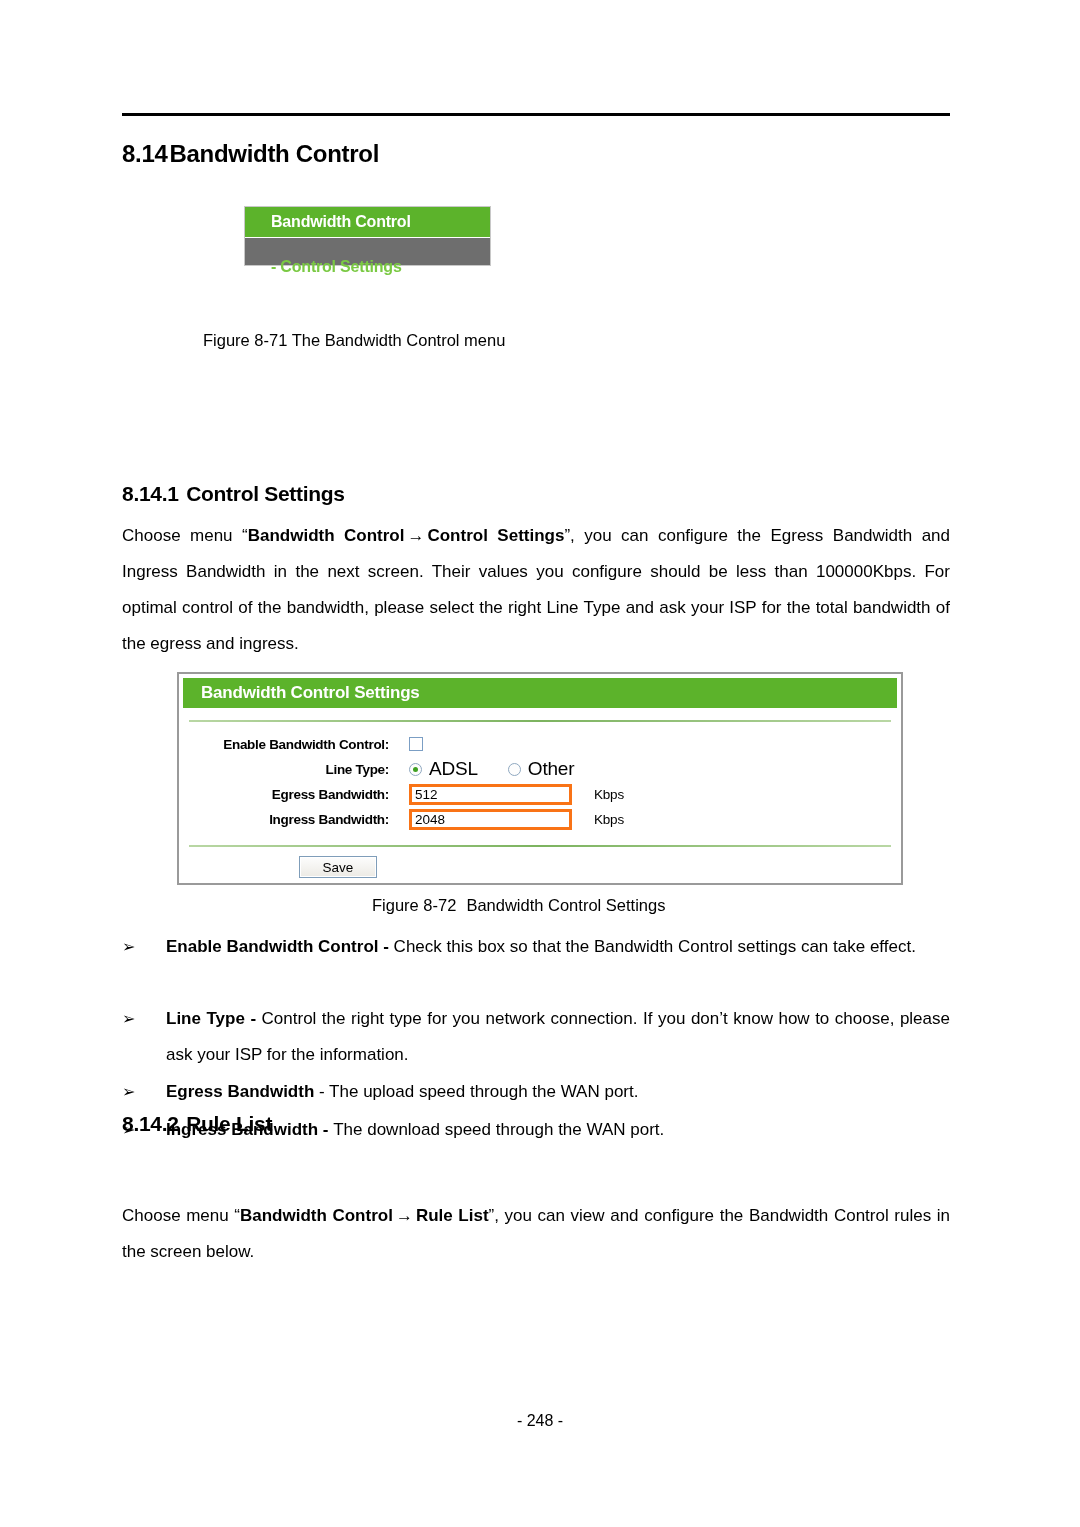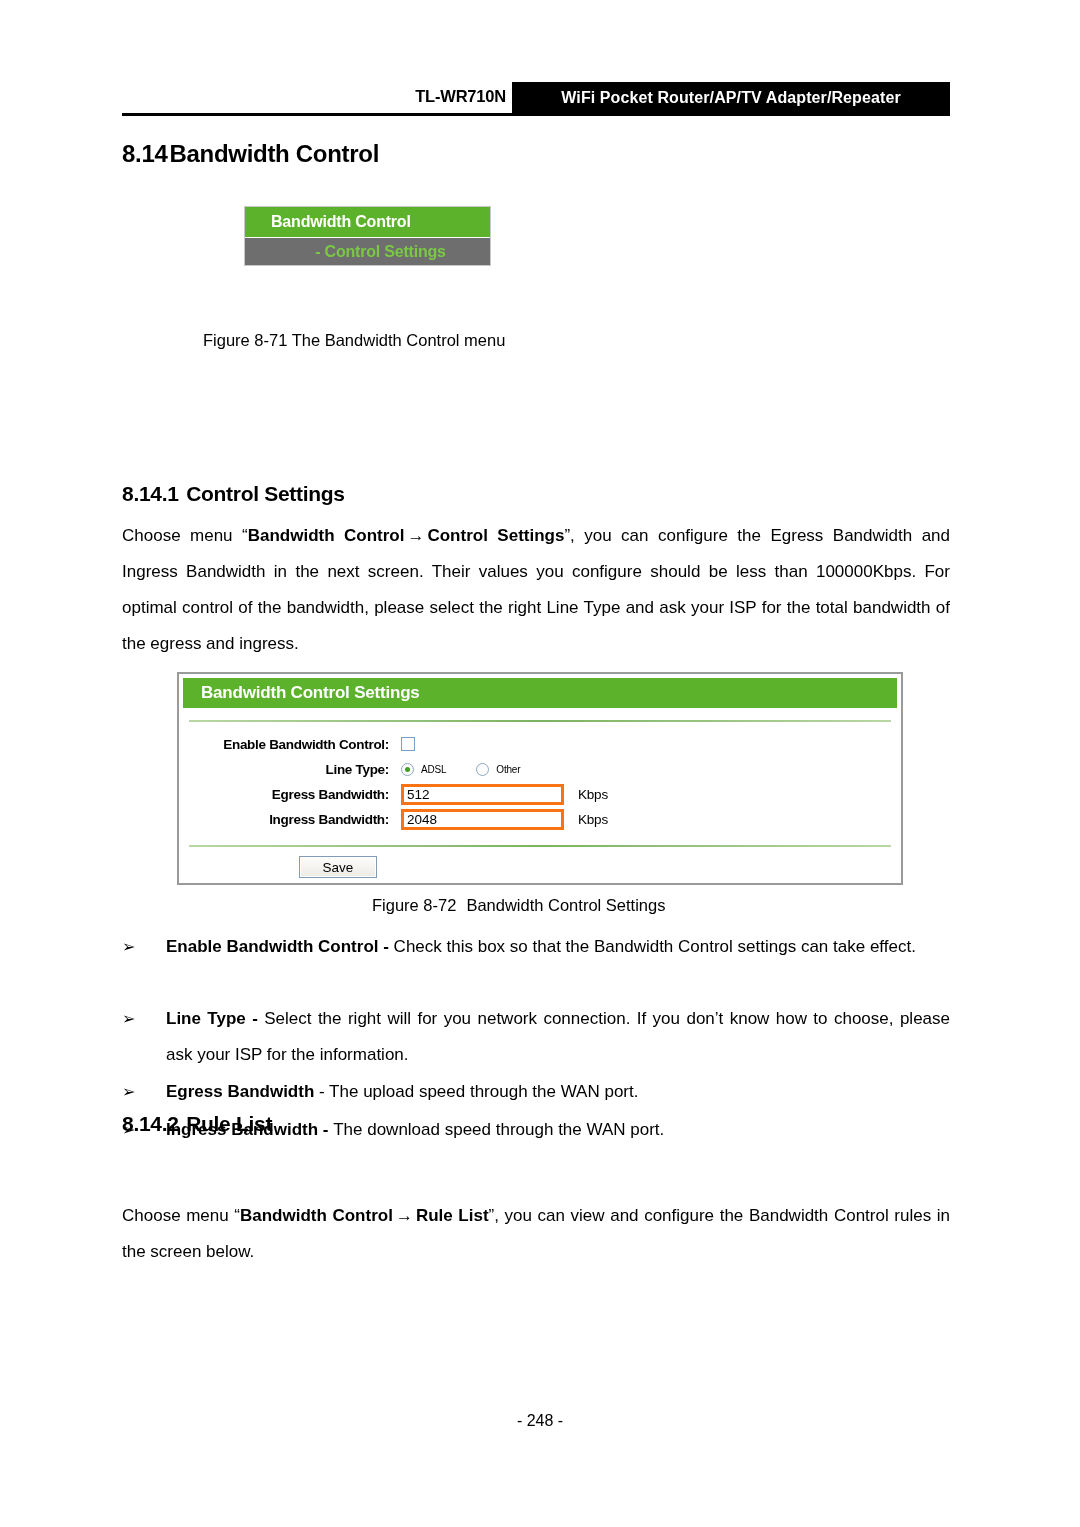--- a/index.html
+++ b/index.html
@@ -118,27 +118,26 @@
     padding: 6px 0 6px 26px;
     letter-spacing: -0.2px;
     box-sizing: border-box;
     height: 30px;
     line-height: 18px;
   }
   .menu-item {
     background: #6e6e6e;
     font-size: 16px;
     font-weight: bold;
-    padding: 5px 0 5px 26px;
+    padding: 20px 0 5px 26px;
     letter-spacing: -0.2px;
     box-sizing: border-box;
     height: 28px;
     line-height: 18px;
     border-top: 1px solid #ffffff;
-    text-align: center;
   }
   .menu-item.active { color: #7ac943; }
   .menu-item.plain { color: #ffffff; }
 
   
   .panel {
     position: absolute;
     left: 177px;
     top: 672px;
     width: 726px;
@@ -167,20 +166,21 @@
   }
   .panel-body {
     position: relative;
     padding: 10px 0 0 0;
   }
   .form-row {
     display: flex;
     align-items: center;
     height: 24px;
     margin-bottom: 1px;
+    gap: 8px;
   }
   .form-label {
     width: 222px;
     text-align: right;
     padding-right: 12px;
     font-size: 13.5px;
     font-weight: bold;
     letter-spacing: -0.3px;
     box-sizing: border-box;
     white-space: nowrap;
@@ -205,21 +205,21 @@
     justify-content: center;
     box-sizing: border-box;
   }
   .radio .dot {
     width: 5px;
     height: 5px;
     border-radius: 50%;
     background: #3fa021;
   }
   .radio-label {
-    font-size: 10px;
+    font-size: 19px;
     margin-left: 7px;
     margin-right: 30px;
     letter-spacing: -0.2px;
   }
   .text-input {
     width: 163px;
     height: 21px;
     border: 3px solid #f97316;
     background: #ffffff;
     font-family: "Liberation Sans", sans-serif;
@@ -289,24 +289,20 @@
     width: 1080px;
     text-align: center;
     font-size: 16px;
   }
 </style>
 </head>
 <body>
 
 <div class="page">
 
-  <div class="doc-header">
-    <div class="model">TL-WR710N</div>
-    <div class="banner">WiFi Pocket Router/AP/TV Adapter/Repeater</div>
-  </div>
   <div class="header-rule"></div>
 
   <div class="h2" id="h-814">
     <span class="num">8.14</span><span>Bandwidth Control</span>
   </div>
 
   <div class="menu-figure">
     <div class="menu-head">Bandwidth Control</div>
     <div class="menu-item active">- Control Settings</div>
   </div>
@@ -363,21 +359,21 @@
 
   <div class="caption" id="cap-72"><span>Figure 8-72</span><span class="gap"></span><span>Bandwidth Control Settings</span></div>
 
   <div class="bullet" id="b1">
     <span class="mark">➢</span>
     <span class="btext"><b>Enable Bandwidth Control - </b><span>Check this box so that the Bandwidth Control settings can take effect.</span></span>
   </div>
 
   <div class="bullet" id="b2">
     <span class="mark">➢</span>
-    <span class="btext"><b>Line Type - </b><span>Select the right will for you network connection. If you don’t know how to choose, please ask your ISP for the information.</span></span>
+    <span class="btext"><b>Line Type - </b><span>Control the right type for you network connection. If you don’t know how to choose, please ask your ISP for the information.</span></span>
   </div>
 
   <div class="bullet" id="b3">
     <span class="mark">➢</span>
     <span class="btext"><b>Egress Bandwidth </b><span>- The upload speed through the WAN port.</span></span>
   </div>
 
   <div class="bullet" id="b4">
     <span class="mark">➢</span>
     <span class="btext"><b>Ingress Bandwidth - </b><span>The download speed through the WAN port.</span></span>

